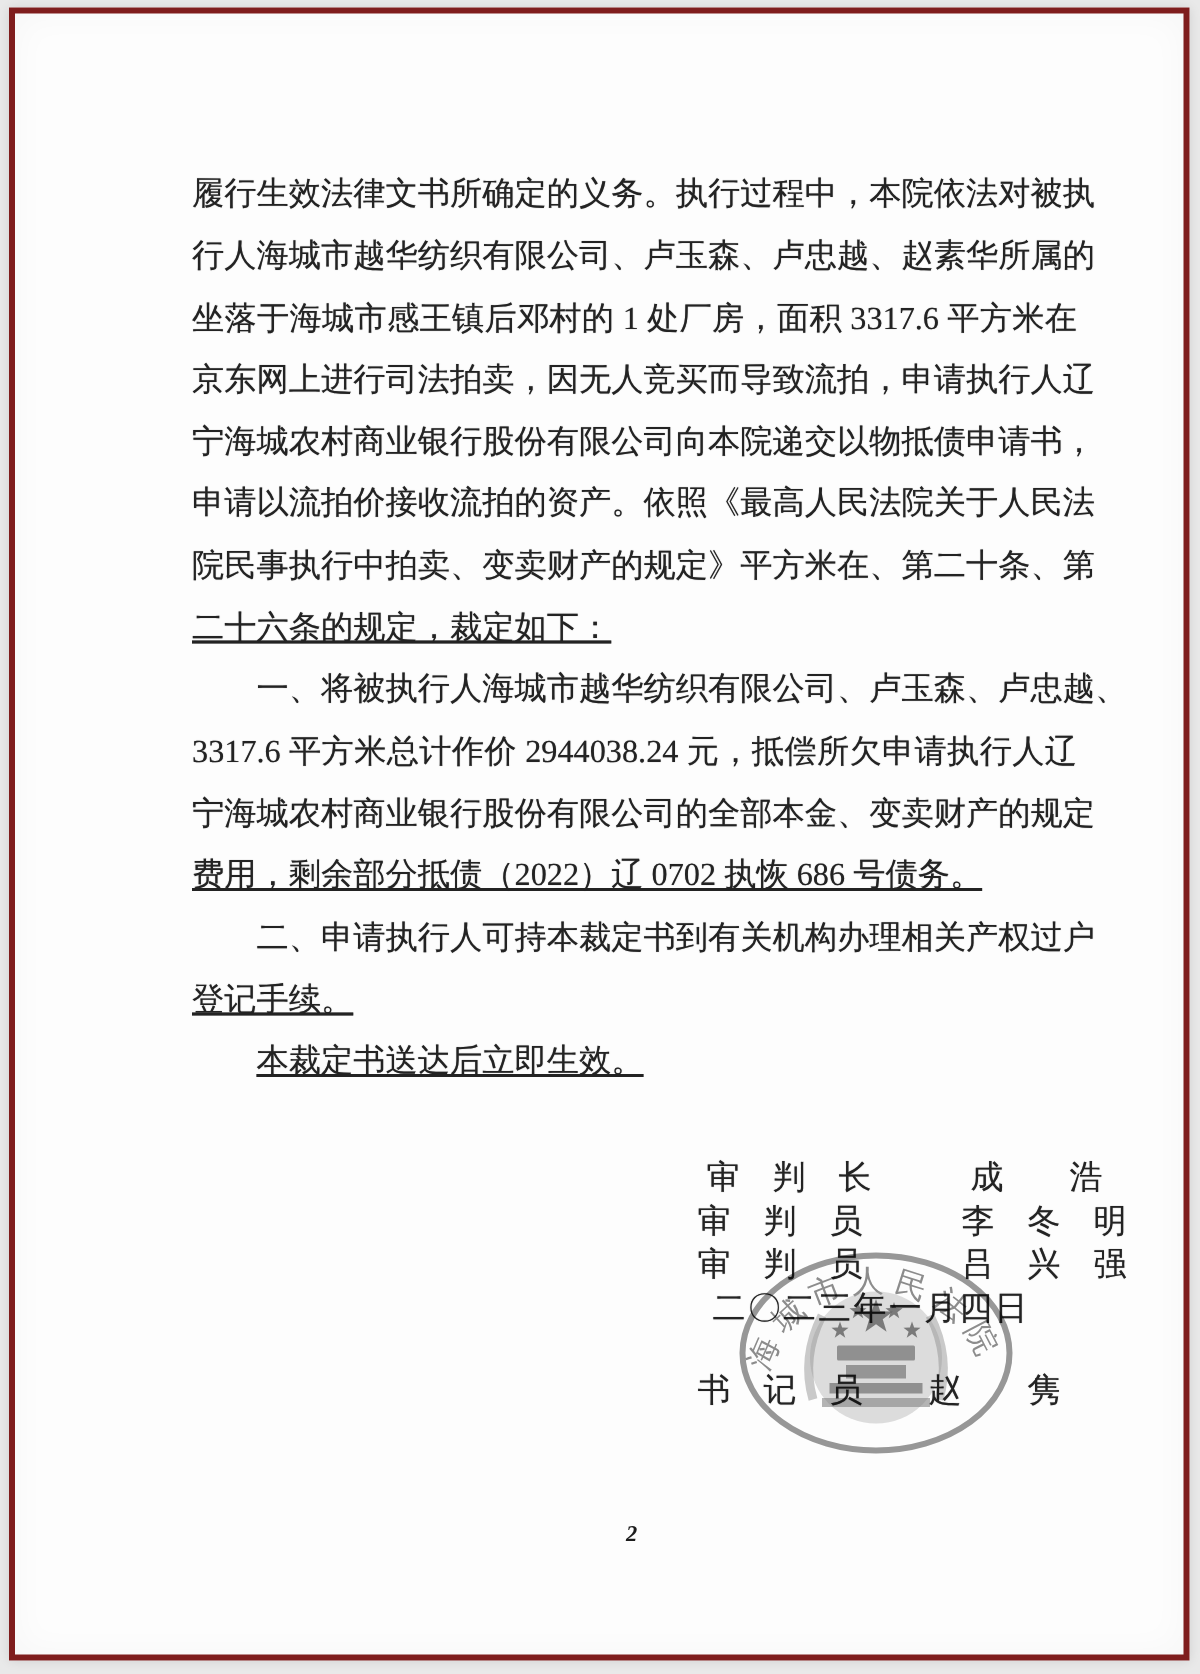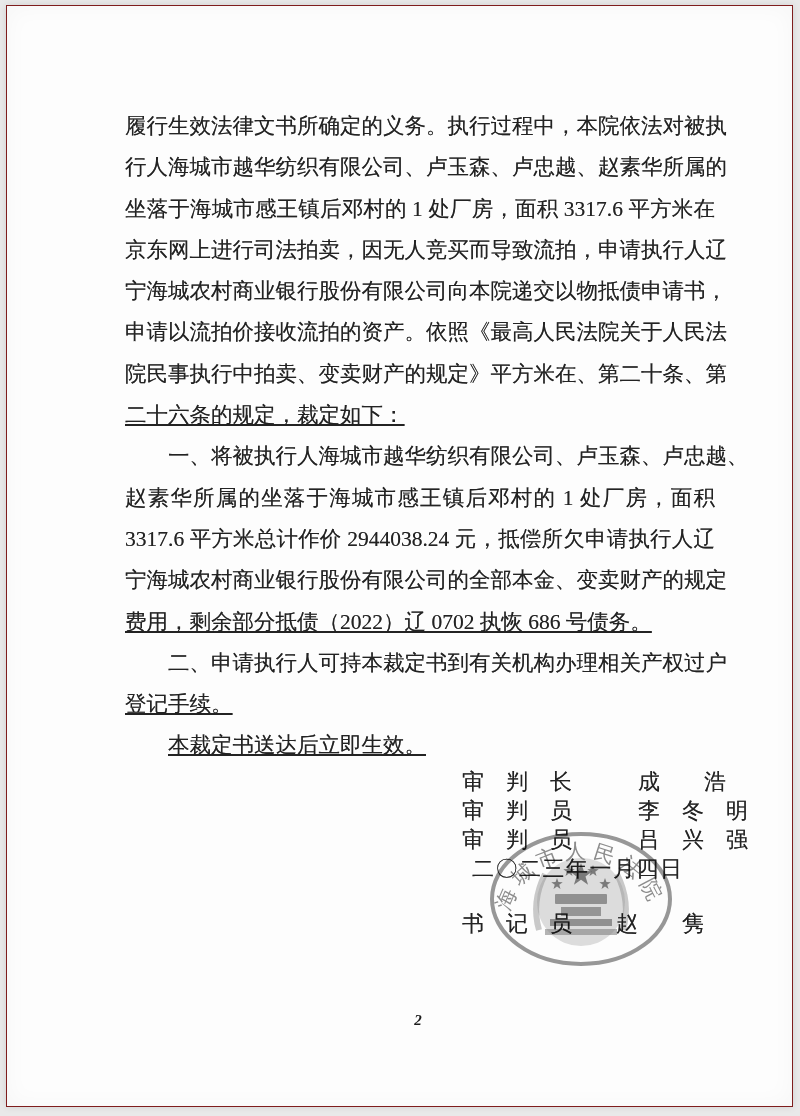--- a/index.html
+++ b/index.html
@@ -6,21 +6,21 @@
   html, body {
     width: 800px; height: 1116px;
     background: #e9e9e9;
     font-family: "Liberation Serif", "DejaVu Serif", serif;
     overflow: hidden;
   }
   .scan-page {
     position: absolute;
     left: 6px; top: 5px; right: 7px; bottom: 9px;
     background: #fdfdfd;
-    border: 1px solid #7f1d1d;
+    border: 4px solid #7f1d1d;
     box-shadow: 0 0 7px rgba(0,0,0,.10), inset 0 0 24px rgba(0,0,0,.03);
   }
   
   .body-text {
     position: absolute;
     left: 118px; top: 100px;
     width: 590px;
     font-size: 21.5px;
     color: #232323;
     text-shadow: 0 0 .6px rgba(20,20,20,.55);
@@ -37,21 +37,21 @@
   .line.indent { padding-left: 43px; }
   
   .sig-area {
     position: absolute;
     left: 455px; top: 761px;
     width: 270px;
     font-size: 22px;
     color: #232323;
     text-shadow: 0 0 .6px rgba(20,20,20,.55);
   }
-  .sig-line { line-height: 29px; white-space: nowrap; }
+  .sig-line { line-height: 29px; white-space: nowrap; text-align: right; }
   .date-line {
     padding-left: 10px;
     line-height: 30px;
     letter-spacing: 1.5px;
     white-space: nowrap;
   }
   .clerk-line {
     margin-top: 25px;
     line-height: 30px;
     white-space: nowrap;
@@ -83,21 +83,20 @@
   <div class="body-text">
     <div class="line">履行生效法律文书所确定的义务。执行过程中，本院依法对被执</div>
     <div class="line">行人海城市越华纺织有限公司、卢玉森、卢忠越、赵素华所属的</div>
     <div class="line">坐落于海城市感王镇后邓村的 1 处厂房，面积 3317.6 平方米在</div>
     <div class="line">京东网上进行司法拍卖，因无人竞买而导致流拍，申请执行人辽</div>
     <div class="line">宁海城农村商业银行股份有限公司向本院递交以物抵债申请书，</div>
     <div class="line">申请以流拍价接收流拍的资产。依照《最高人民法院关于人民法</div>
     <div class="line">院民事执行中拍卖、变卖财产的规定》平方米在、第二十条、第</div>
     <div class="line short">二十六条的规定，裁定如下：</div>
     <div class="line indent">一、将被执行人海城市越华纺织有限公司、卢玉森、卢忠越、</div>
-    <div class="line">赵素华所属的坐落于海城市感王镇后邓村的 1 处厂房，面积</div>
     <div class="line">3317.6 平方米总计作价 2944038.24 元，抵偿所欠申请执行人辽</div>
     <div class="line">宁海城农村商业银行股份有限公司的全部本金、变卖财产的规定</div>
     <div class="line short">费用，剩余部分抵债（2022）辽 0702 执恢 686 号债务。</div>
     <div class="line indent">二、申请执行人可持本裁定书到有关机构办理相关产权过户</div>
     <div class="line short">登记手续。</div>
     <div class="line indent short">本裁定书送达后立即生效。</div>
   </div>
 
   <div class="sig-area">
     <div class="sig-line">审　判　长　　　成　　浩</div>

